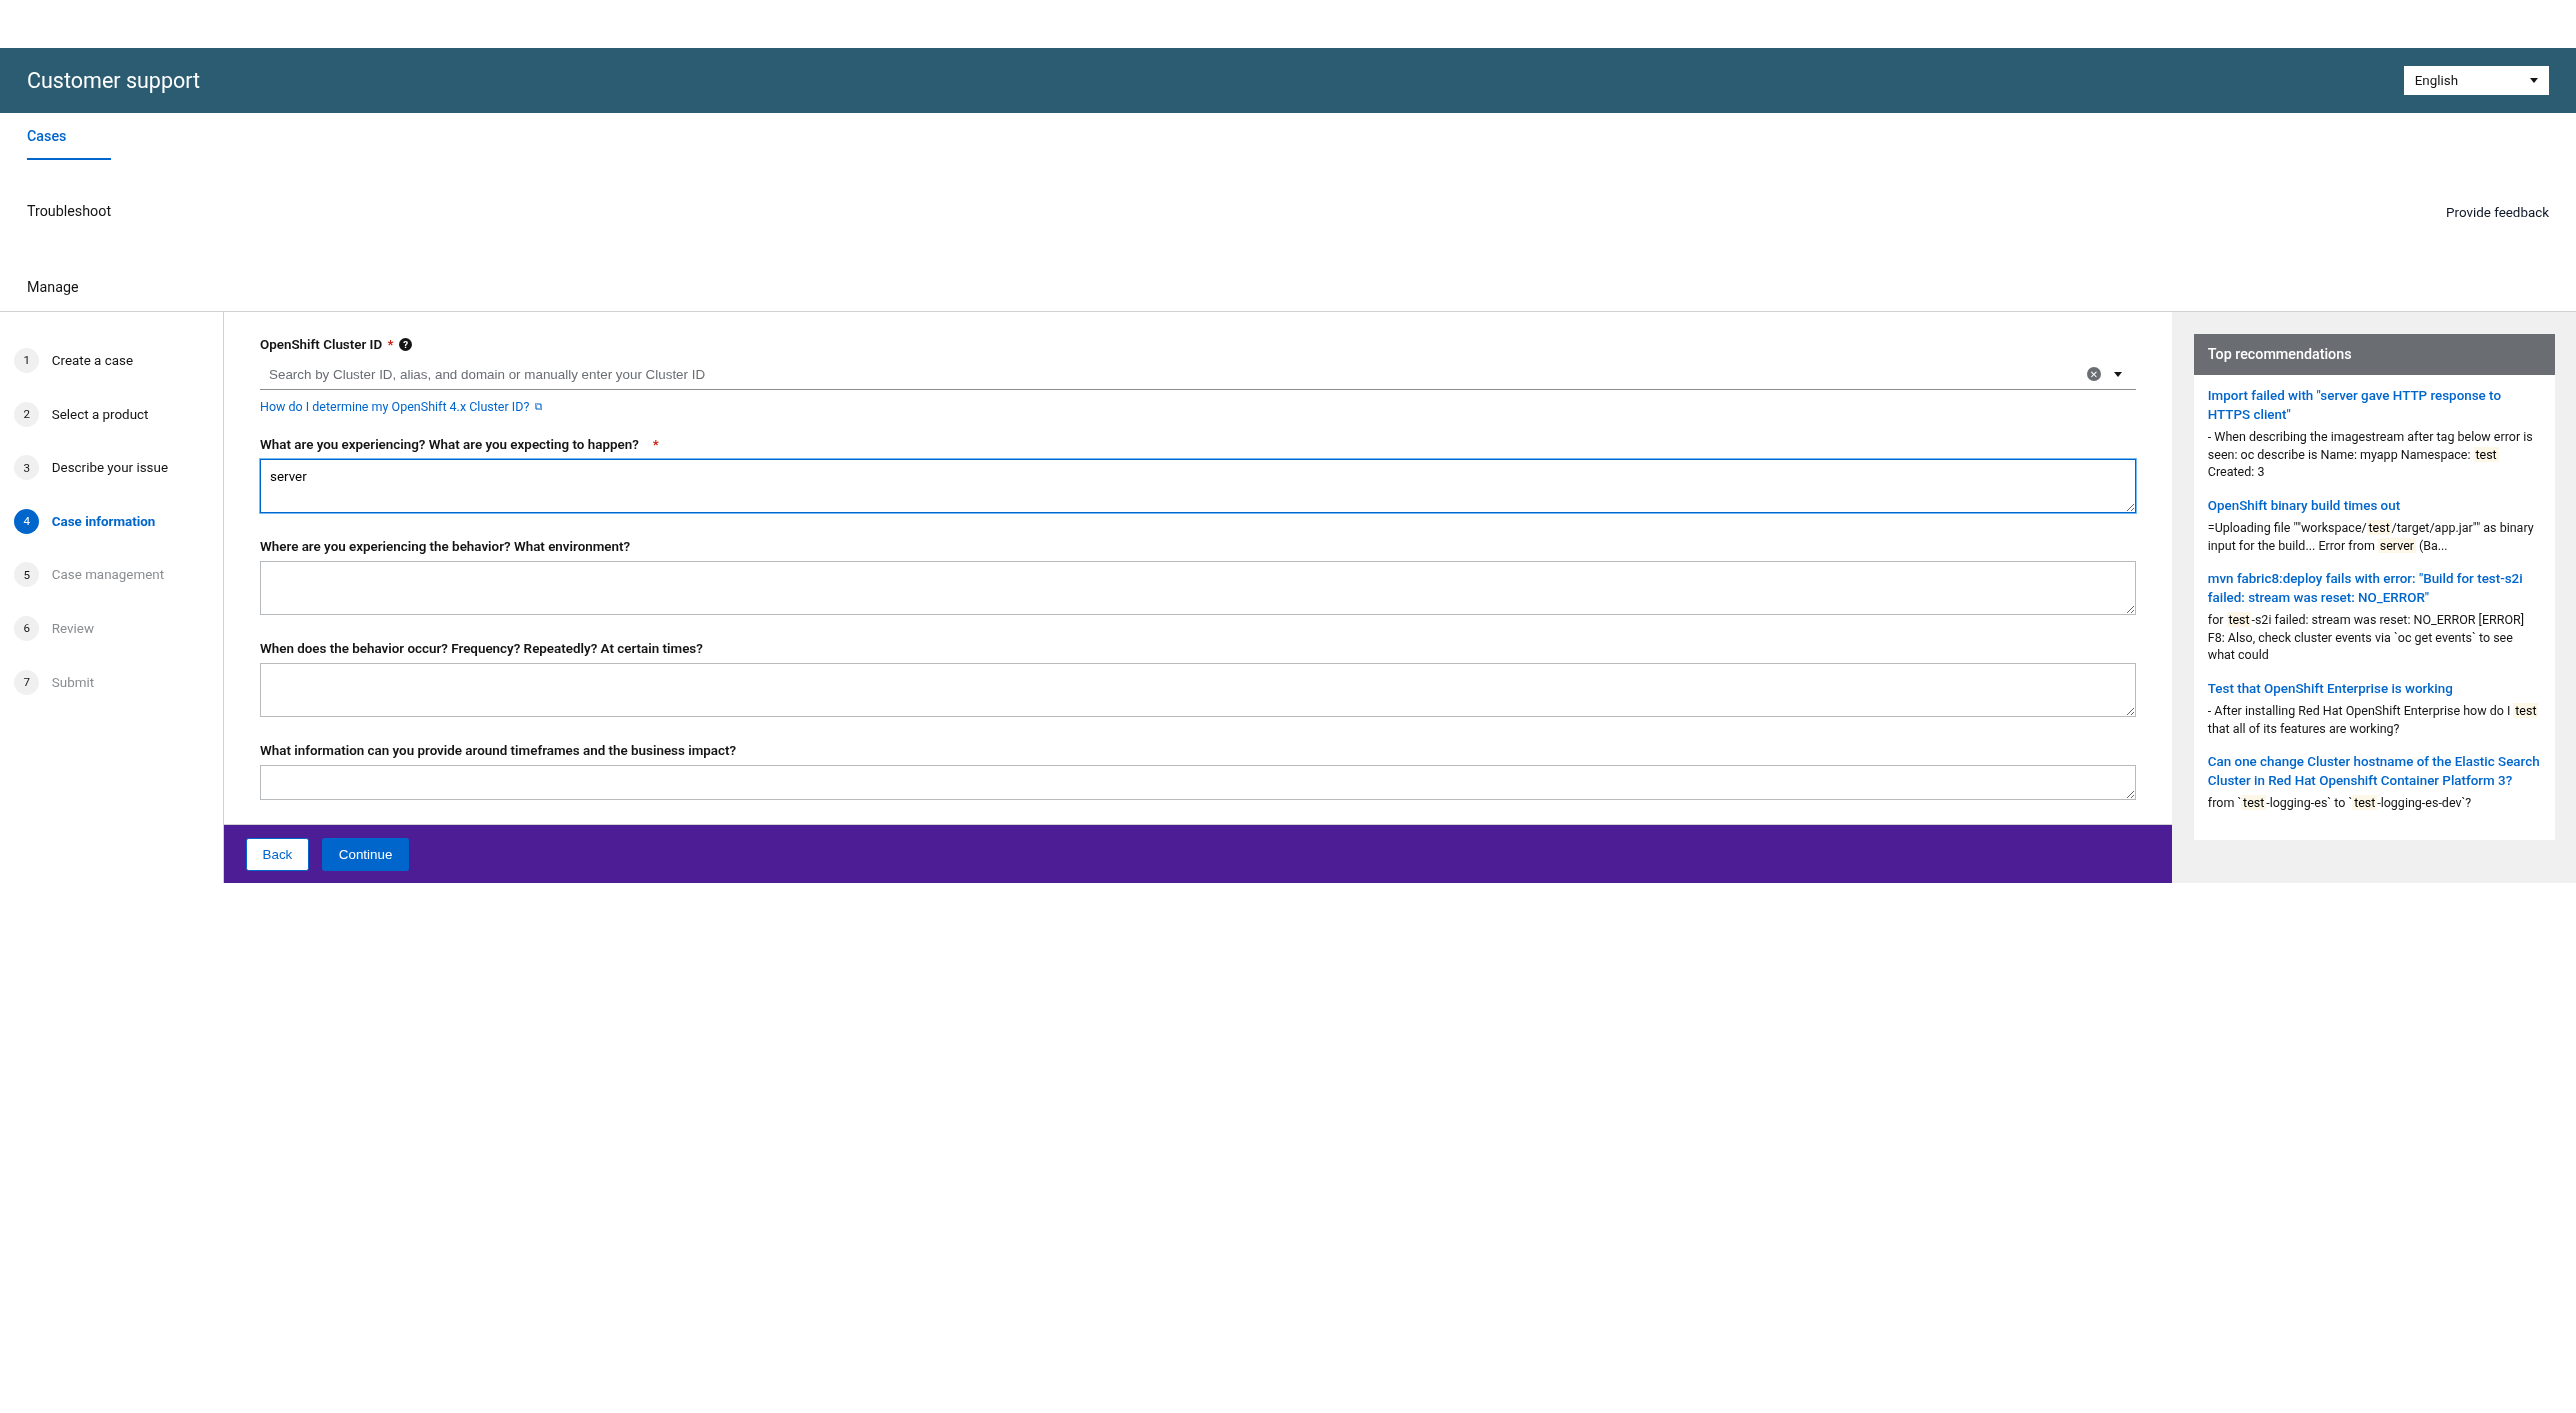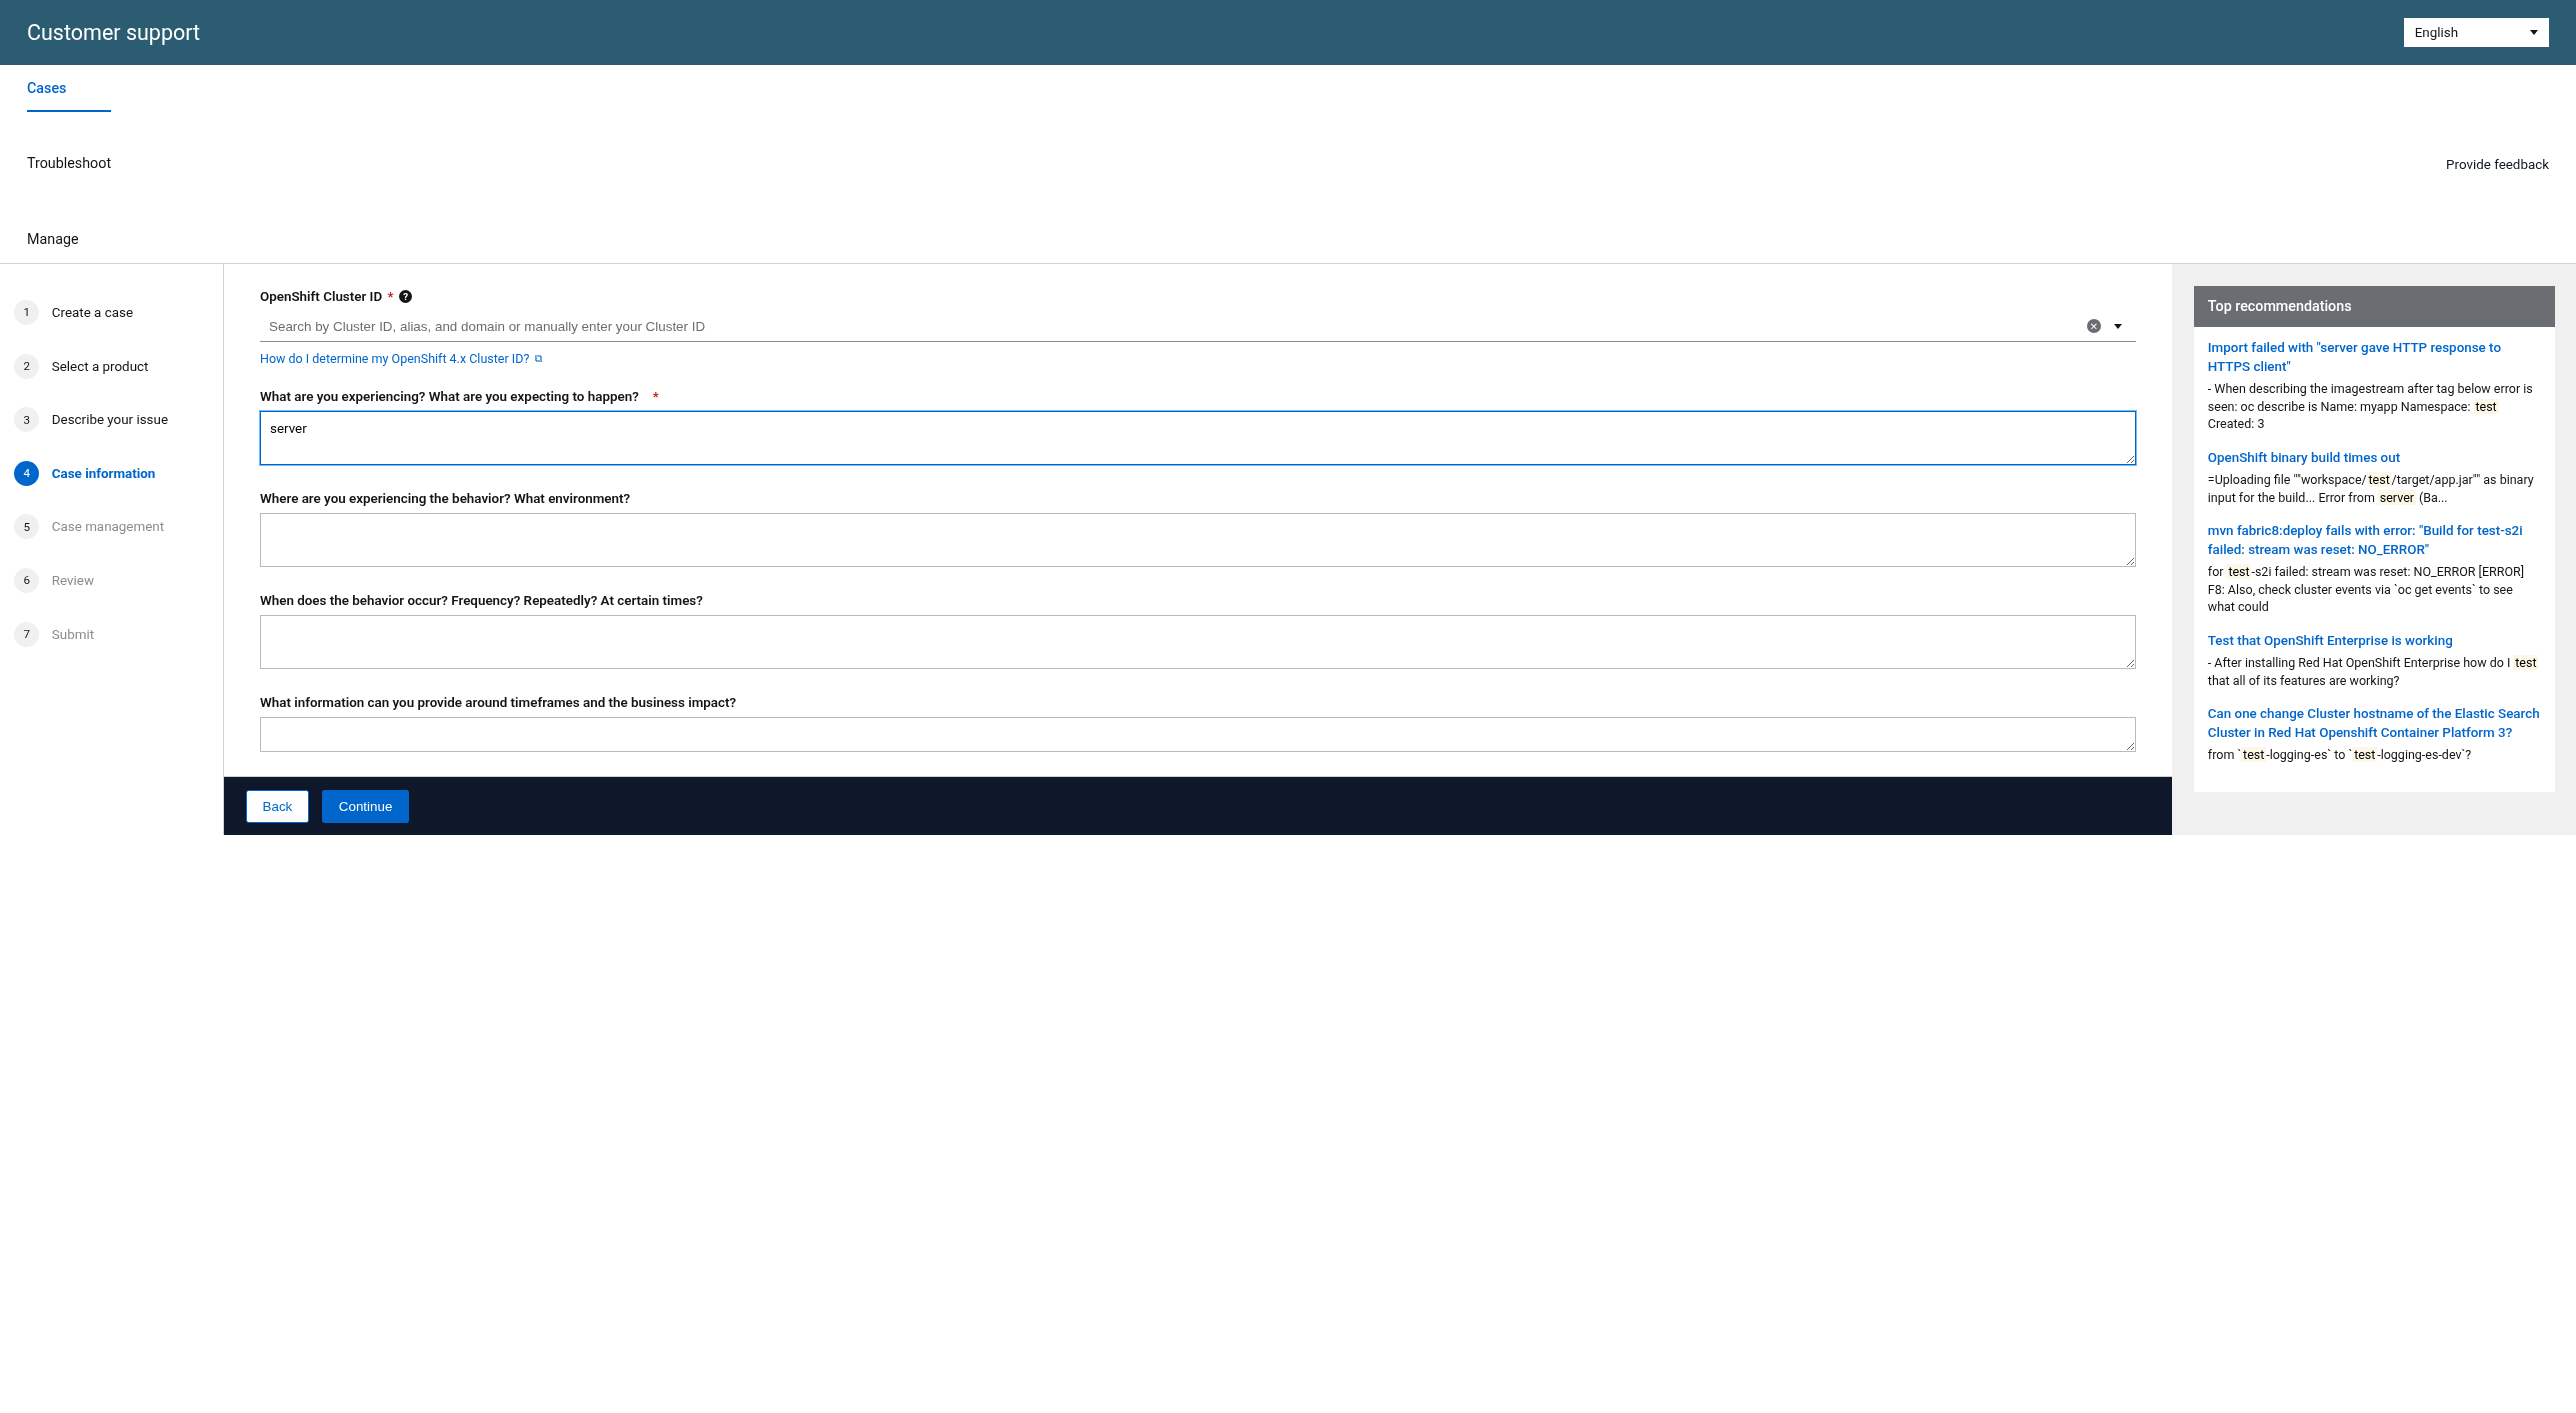--- a/index.html
+++ b/index.html
@@ -14,20 +14,21 @@
       background: #fff;
     }
     
     .header {
       background: #2b5c71;
       color: #fff;
       padding: 18px 27px;
       display: flex;
       justify-content: space-between;
       align-items: center;
+      margin-top: 48px;
     }
     .header-title {
       font-size: 21.5px;
       font-weight: 400;
     }
     .lang-select {
       background: #fff;
       color: #151515;
       border: none;
       padding: 7.2px 10.7px;
@@ -218,21 +219,21 @@
     
     .footer-buttons {
       position: absolute;
       bottom: 0;
       left: 0;
       right: 0;
       border-top: 0.9px solid #d2d2d2;
       padding: 12.5px 21.5px;
       display: flex;
       gap: 12.5px;
-      background: #0f172a;
+      background: #4c1d95;
     }
     .btn {
       padding: 8px 16px;
       font-size: 13.4px;
       border-radius: 2.7px;
       cursor: pointer;
       border: 0.9px solid transparent;
     }
     .btn.secondary {
       background: #fff;

